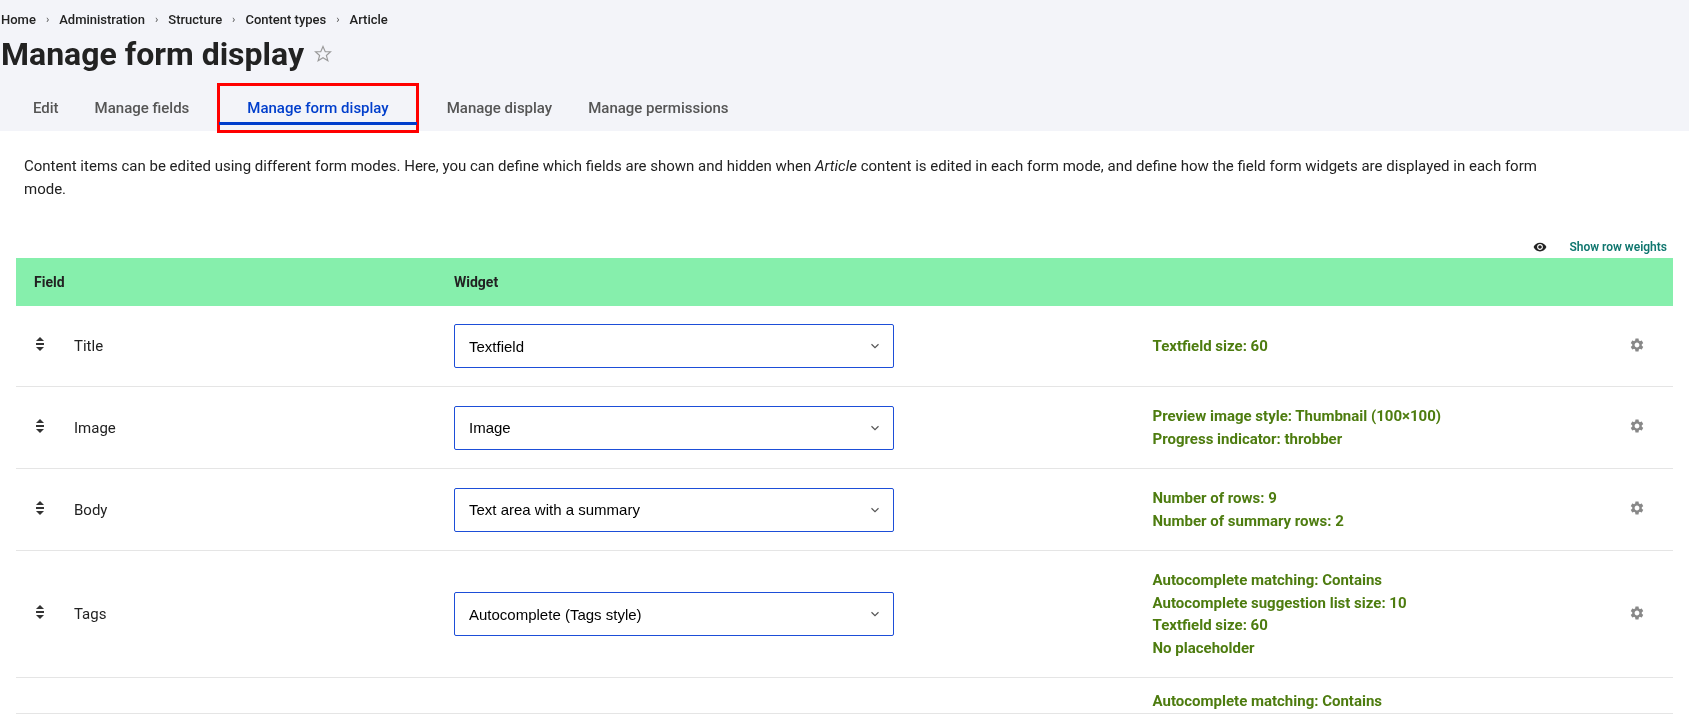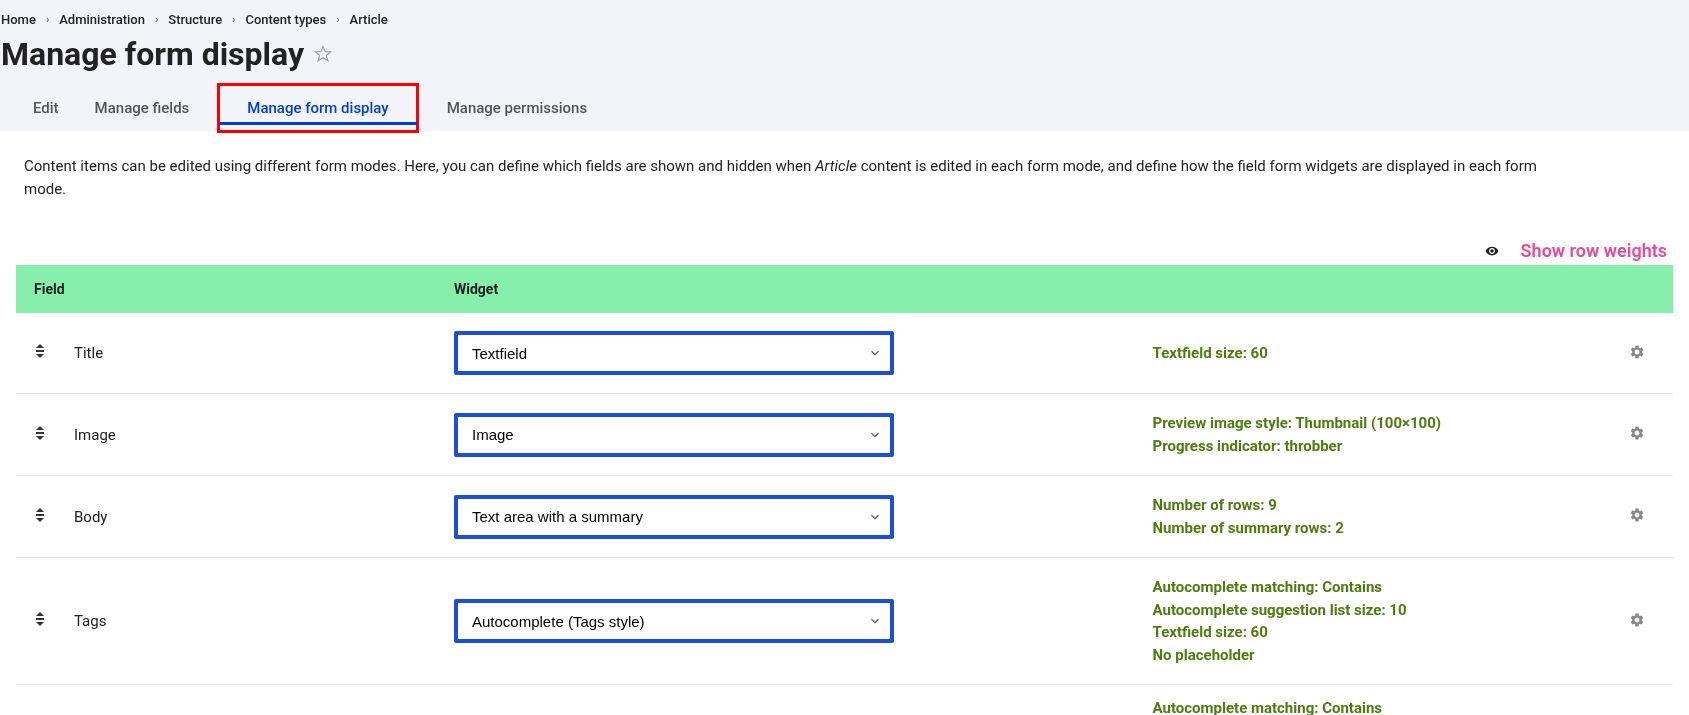--- a/index.html
+++ b/index.html
@@ -20,35 +20,35 @@
     .tab.active { color: #003ecc; }
     .tab.active::after { content: ""; position: absolute; left: 0; right: 0; bottom: 6px; height: 3px; background: #003ecc; }
     .tab.highlighted { outline: 3px solid #ff0000; outline-offset: -1px; padding-left: 28px; padding-right: 28px; }
     
     .content { padding: 24px 16px; }
     .description { font-size: 15px; color: #222; line-height: 1.5; max-width: 1540px; margin-left: 8px; }
     .description em { font-style: italic; }
     
     .show-weights-row { display: flex; justify-content: flex-end; align-items: center; gap: 6px; margin-top: 40px; margin-bottom: 4px; padding-right: 6px; }
     .show-weights-row .eye { width: 14px; height: 14px; }
-    .show-weights { font-size: 18px; font-weight: 600; color: #ec4899; cursor: pointer; margin-left: 16px; }
+    .show-weights { font-size: 12px; font-weight: 600; color: #0f766e; cursor: pointer; margin-left: 16px; }
     
     .field-table { width: 100%; border-collapse: collapse; }
     .field-table thead th { background: #86efac; text-align: left; font-weight: 700; font-size: 14px; padding: 16px 14px; }
     .field-table thead th:first-child { padding-left: 18px; }
     .field-table tbody tr { border-bottom: 1px solid #e5e5e5; }
     .field-table td { padding: 18px 14px; vertical-align: middle; font-size: 15px; }
     
     .drag-cell { width: 40px; text-align: center; padding-left: 18px !important; }
     .drag-handle { cursor: move; color: #333; display: inline-flex; }
     
     .field-label-cell { width: 380px; }
     
     .widget-select-wrap { position: relative; width: 440px; }
-    .widget-select { width: 100%; height: 44px; padding: 0 40px 0 14px; font-size: 15px; border: 4px solid #1d4ed8; border-radius: 2px; background: #fff; appearance: none; cursor: pointer; }
+    .widget-select { width: 100%; height: 44px; padding: 0 40px 0 14px; font-size: 15px; border: 1px solid #1d4ed8; border-radius: 2px; background: #fff; appearance: none; cursor: pointer; }
     .select-chevron { position: absolute; right: 12px; top: 50%; transform: translateY(-50%); pointer-events: none; color: #555; }
     
     .summary-cell { font-size: 14px; color: #4d7c0f; line-height: 1.5; font-weight: bold; }
     
     .gear-cell { width: 50px; text-align: right; padding-right: 24px !important; }
     .gear-btn { background: none; border: none; cursor: pointer; color: #888; padding: 4px; }
     .gear-btn svg { width: 16px; height: 16px; }
     
     .partial-row td { padding-top: 12px; padding-bottom: 0; }
   </style>
@@ -72,20 +72,21 @@
     <h1 class="page-title">Manage form display</h1>
     <svg class="star-icon" viewBox="0 0 24 24" fill="none" stroke="currentColor" stroke-width="1.5">
       <polygon points="12,2 15,9 22,9 16.5,14 18.5,21 12,17 5.5,21 7.5,14 2,9 9,9"></polygon>
     </svg>
   </div>
 
   <div class="tabs">
     <div class="tab">Edit</div>
     <div class="tab">Manage fields</div>
     <div class="tab active highlighted">Manage form display</div>
+    <div class="tab">Manage display</div>
     <div class="tab">Manage permissions</div>
   </div>
 </div>
 
 <div class="content">
   <p class="description">
     <span>Content items can be edited using different form modes. Here, you can define which fields are shown and hidden when </span><em>Article</em><span> content is edited in each form mode, and define how the field form widgets are displayed in each form mode.</span>
   </p>
 
   <div class="show-weights-row">

